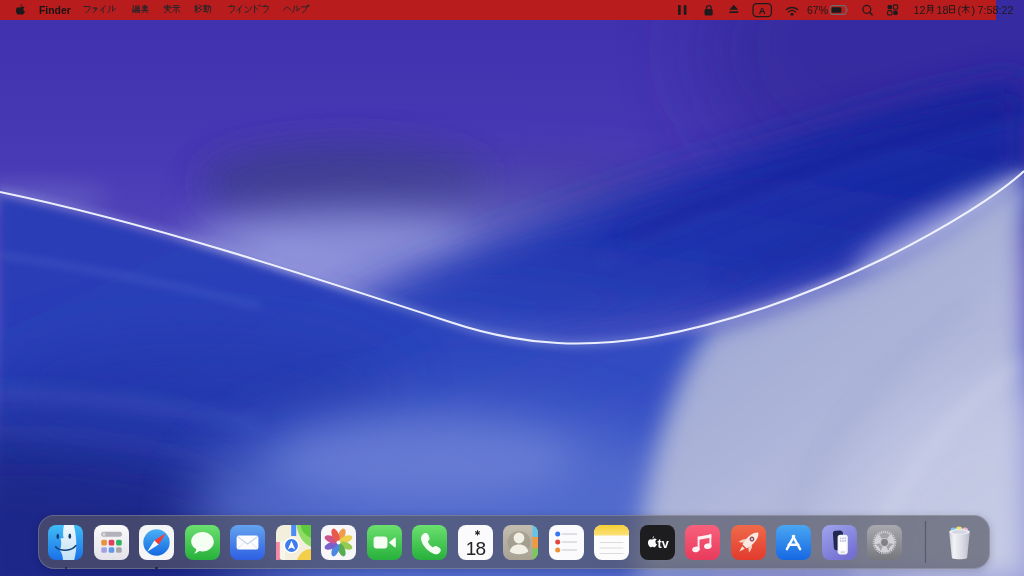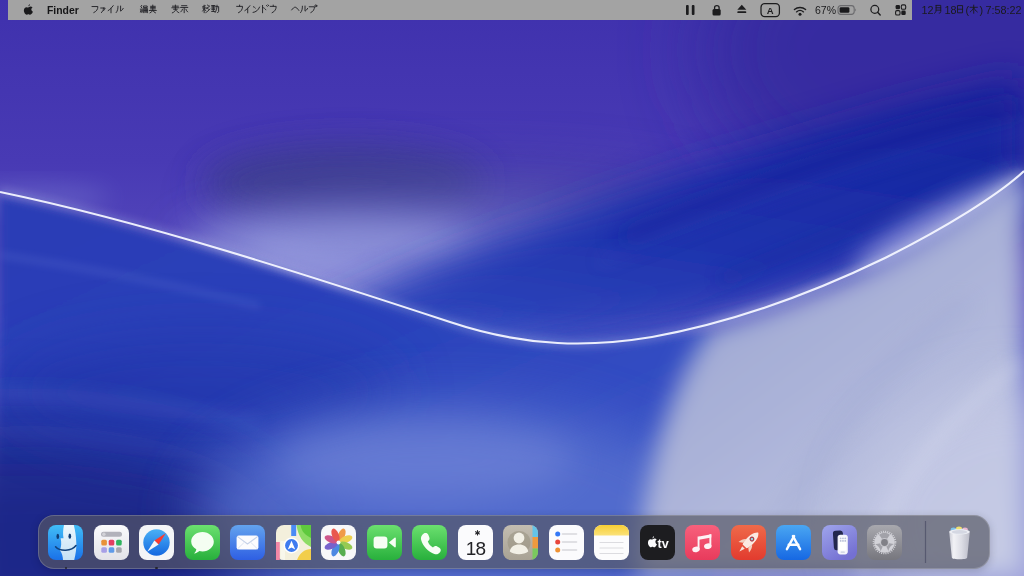--- a/index.html
+++ b/index.html
@@ -1,19 +1,19 @@
 <!DOCTYPE html>
 <html><head>
 <meta charset="utf-8">
 <style>
   html,body{margin:0;padding:0;width:1024px;height:576px;overflow:hidden;
     font-family:"Liberation Sans", sans-serif;}
   #stage{position:absolute;inset:0;width:1024px;height:576px;background:#4a3cb4;}
   #wall{position:absolute;left:0;top:0;}
-  #menubar{position:absolute;left:0;top:0;width:904px;height:20px;background:#a3a3a3;margin-left:8px;}
+  #menubar{position:absolute;left:0;top:0;width:996px;height:20px;background:#b91c1c;}
   .dock{position:absolute;left:38px;top:515px;width:952px;height:54px;
     border-radius:16px;background:rgba(86,87,99,0.68);
     box-shadow:inset 0 0 0 1px rgba(255,255,255,0.18), 0 2px 8px rgba(0,0,30,0.2);}
   .ic{position:absolute;top:525px;width:35px;height:35px;}
 </style>
 </head>
 <body>
 <div id="stage">
 <svg id="wall" width="1024" height="576" viewBox="0 0 1024 576">
  <defs>

